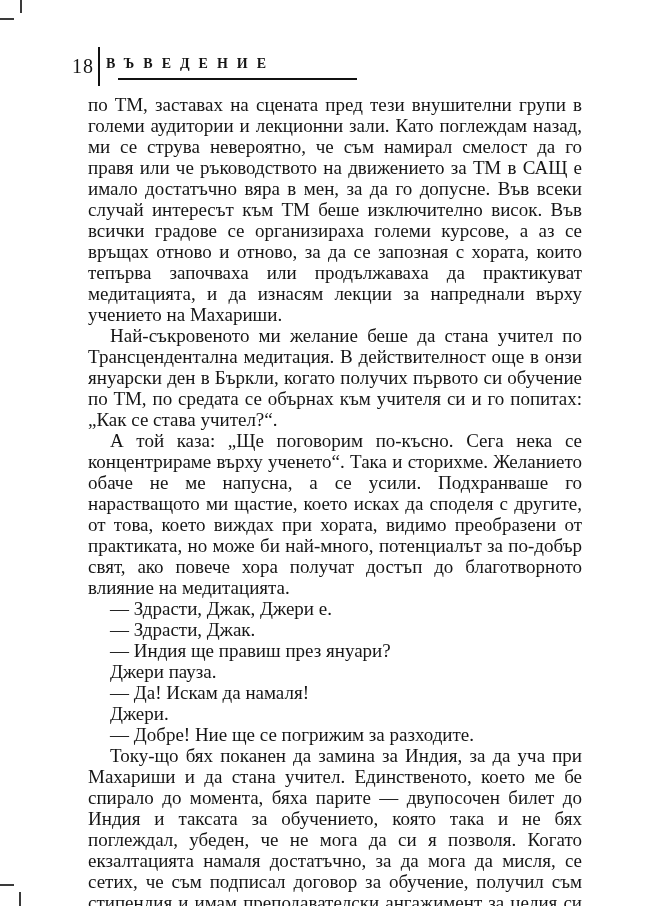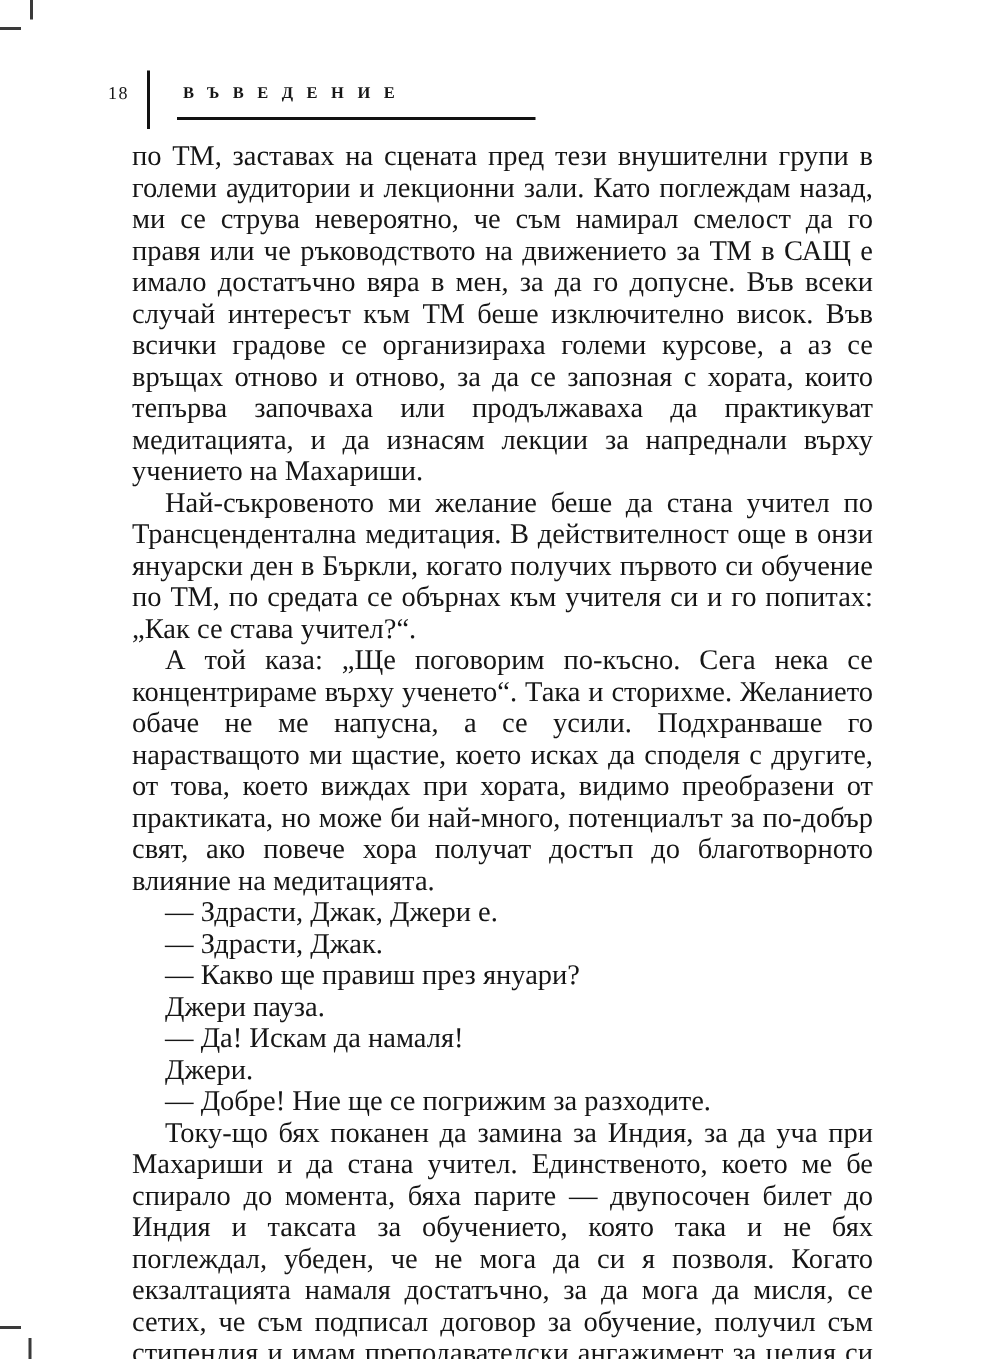--- a/index.html
+++ b/index.html
@@ -21,36 +21,36 @@
   .crop-tl-v { left: 20px; top: 0;     width: 2px;  height: 13px; }
   .crop-tl-h { left: 0;    top: 18px;  width: 14px; height: 2px;  }
   .crop-bl-h { left: 0;    top: 884px; width: 14px; height: 2px;  }
   .crop-bl-v { left: 19px; top: 892px; width: 2px;  height: 14px; }
 
   
   .page-number {
     position: absolute;
     left: 72px;
     top: 55px;
-    font-size: 12px;
+    font-size: 20px;
     letter-spacing: 1px;
   }
   .header-bar {
     position: absolute;
     left: 98px;
     top: 47px;
     width: 2px;
     height: 39px;
     background: #111111;
   }
   .header-title {
     position: absolute;
-    left: 122px;
+    left: 106px;
     top: 56px;
-    font-size: 11px;
+    font-size: 14px;
     font-weight: 600;
     letter-spacing: 9px;
     white-space: nowrap;
   }
   .header-rule {
     position: absolute;
     left: 118px;
     top: 78px;
     width: 239px;
     height: 1.5px;
@@ -88,20 +88,20 @@
   <span class="header-bar"></span>
   <span class="header-title">ВЪВЕДЕНИЕ</span>
   <span class="header-rule"></span>
 
   <main class="body-text">
       <p class="">по ТМ, заставах на сцената пред тези внушителни групи в големи аудитории и лекционни зали. Като поглеждам назад, ми се струва невероятно, че съм намирал смелост да го правя или че ръководството на движението за ТМ в САЩ е имало достатъчно вяра в мен, за да го допусне. Във всеки случай интересът към ТМ беше изключително висок. Във всички градове се организираха големи курсове, а аз се връщах отново и отново, за да се запозная с хората, които тепърва започваха или продължаваха да практикуват медитацията, и да изнасям лекции за напреднали върху учението на Махариши.</p>
       <p class="indent">Най-съкровеното ми желание беше да стана учител по Трансцендентална медитация. В действителност още в онзи януарски ден в Бъркли, когато получих първото си обучение по ТМ, по средата се обърнах към учителя си и го попитах: „Как се става учител?“.</p>
       <p class="indent">А той каза: „Ще поговорим по-късно. Сега нека се концентрираме върху ученето“. Така и сторихме. Желанието обаче не ме напусна, а се усили. Подхранваше го нарастващото ми щастие, което исках да споделя с другите, от това, което виждах при хората, видимо преобразени от практиката, но може би най-много, потенциалът за по-добър свят, ако повече хора получат достъп до благотворното влияние на медитацията.</p>
       <p class="indent">— Здрасти, Джак, Джери е.</p>
       <p class="indent">— Здрасти, Джак.</p>
-      <p class="indent">— Какво ще правиш през януари?</p>
+      <p class="indent">— Индия ще правиш през януари?</p>
       <p class="indent">Джери пауза.</p>
       <p class="indent">— Да! Искам да намаля!</p>
       <p class="indent">Джери.</p>
       <p class="indent">— Добре! Ние ще се погрижим за разходите.</p>
       <p class="indent">Току-що бях поканен да замина за Индия, за да уча при Махариши и да стана учител. Единственото, което ме бе спирало до момента, бяха парите — двупосочен билет до Индия и таксата за обучението, която така и не бях поглеждал, убеден, че не мога да си я позволя. Когато екзалтацията намаля достатъчно, за да мога да мисля, се сетих, че съм подписал договор за обучение, получил съм стипендия и имам преподавателски ангажимент за целия си престой в университета. Имах цялото намерение и</p>
     </main>
 </div>
 
 </body></html>

